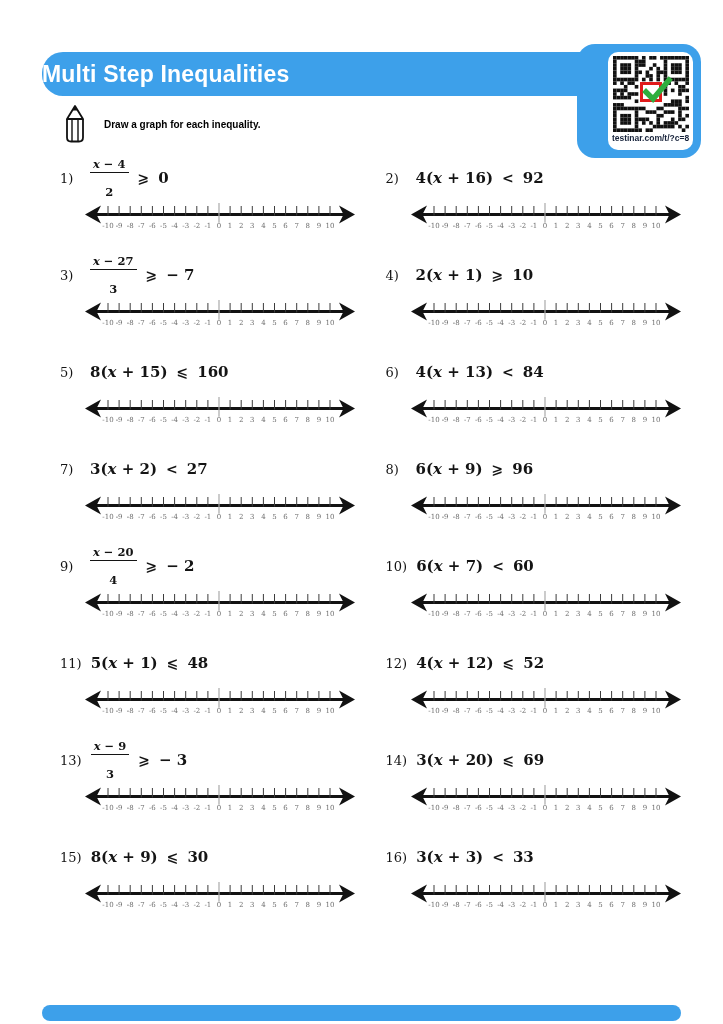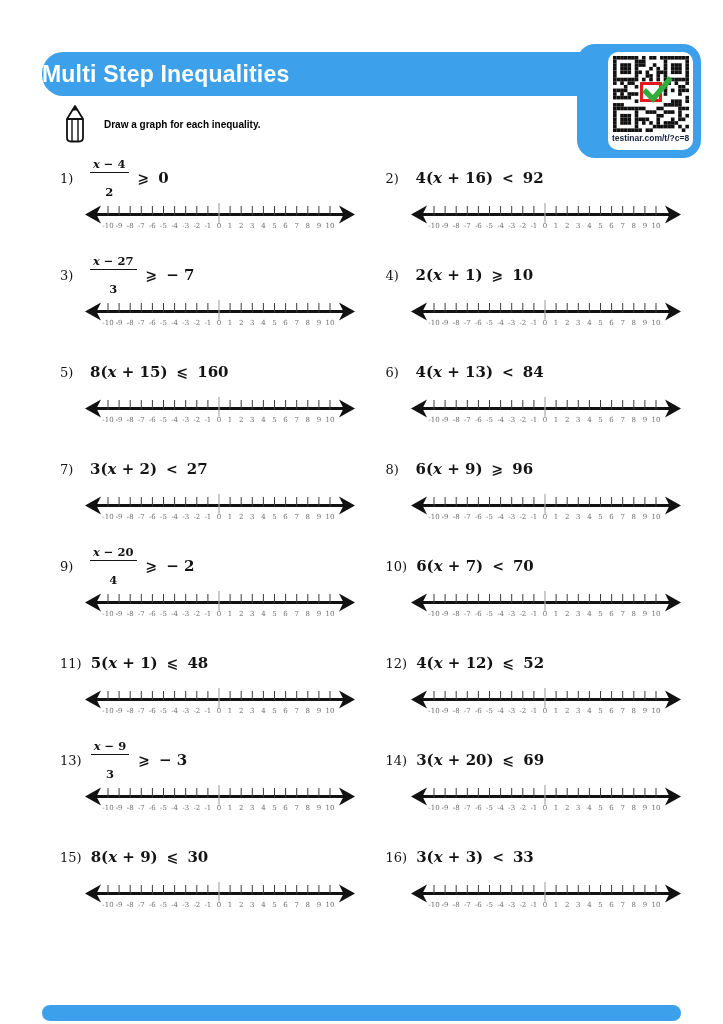--- a/index.html
+++ b/index.html
@@ -822,21 +822,21 @@
           <text x="246" y="26.5" text-anchor="middle" font-size="7" fill="#6e6e6e" font-family="DejaVu Serif, serif">10</text>
         </svg>
   </div>
 
   <div class="problem">
     <div class="prob-head">
       <span class="prob-num">10)</span>
       <span class="prob-eq">
             <span class="expr">6(<i>x</i> + 7)</span>
             <span class="op">&lt;</span>
-            <span class="rhs">70</span>
+            <span class="rhs">60</span>
           </span>
     </div>
     <svg class="numline" width="272" height="34" viewBox="0 0 272 34">
           <line x1="12" y1="13.5" x2="260" y2="13.5" stroke="#121212" stroke-width="3.2"></line>
           <polygon points="1,13.5 17,4.5 12.5,13.5 17,22.5" fill="#121212"></polygon>
           <polygon points="271,13.5 255,4.5 259.5,13.5 255,22.5" fill="#121212"></polygon>
           <line x1="24" y1="5" x2="24" y2="14.5" stroke="#3c3c3c" stroke-width="1"></line>
           <text x="24" y="26.5" text-anchor="middle" font-size="7" fill="#6e6e6e" font-family="DejaVu Serif, serif">-10</text>
           <line x1="35.1" y1="5" x2="35.1" y2="14.5" stroke="#3c3c3c" stroke-width="1"></line>
           <text x="35.1" y="26.5" text-anchor="middle" font-size="7" fill="#6e6e6e" font-family="DejaVu Serif, serif">-9</text>

